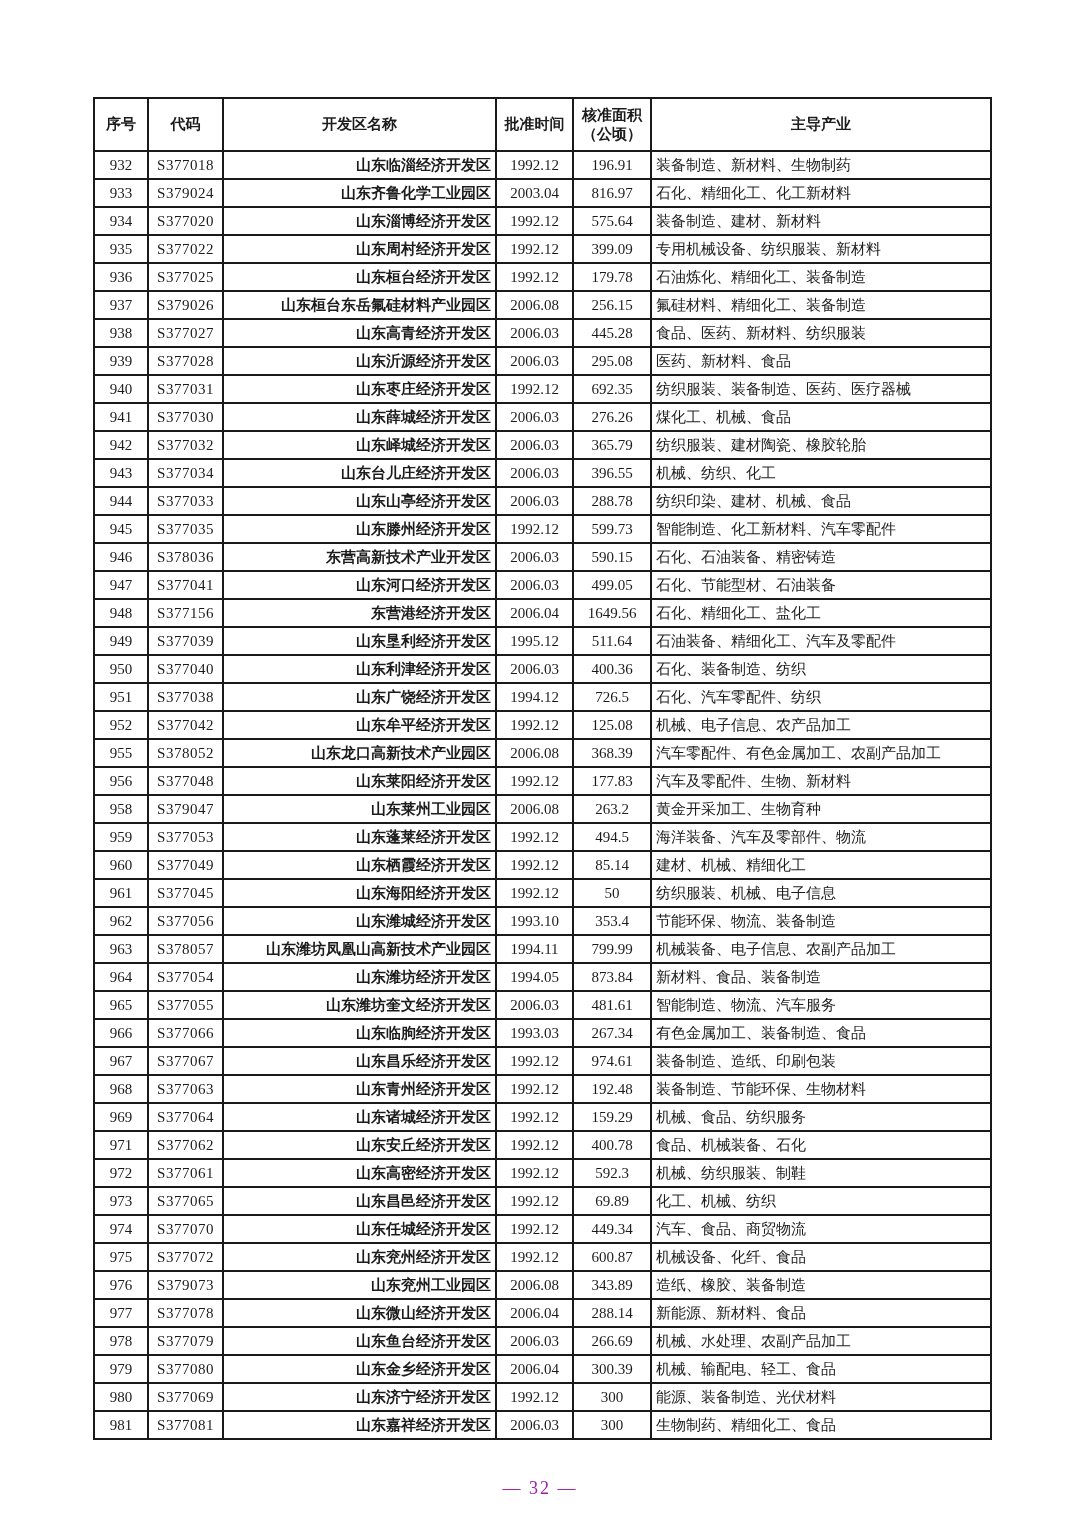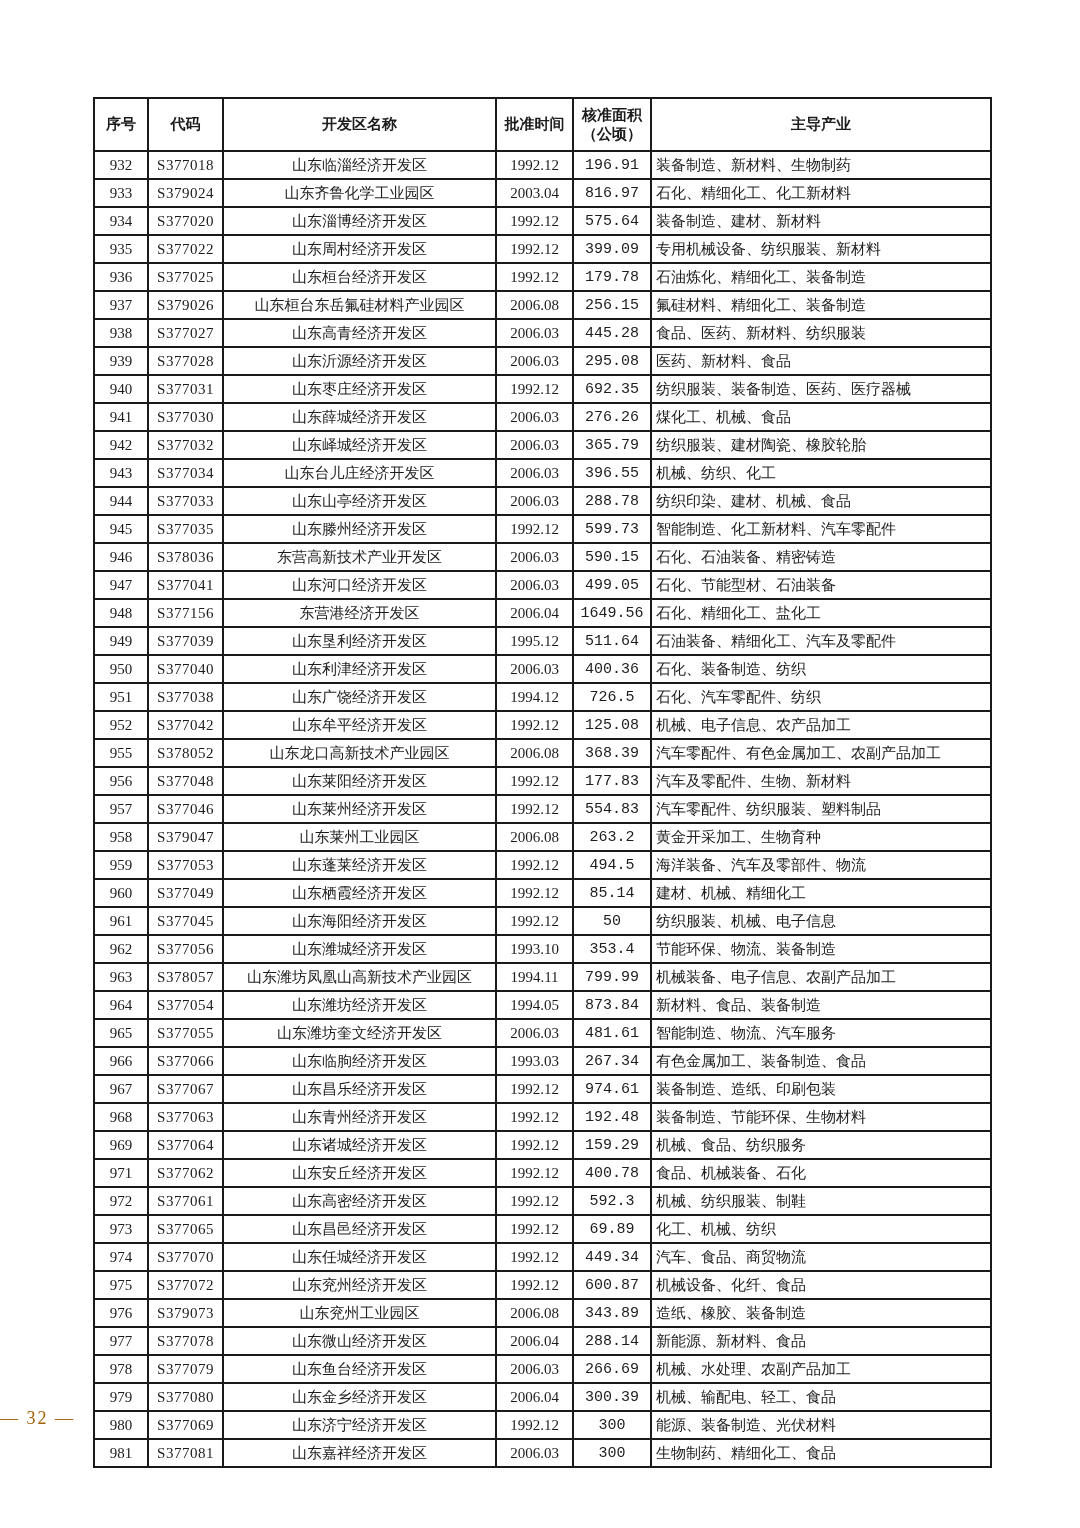--- a/index.html
+++ b/index.html
@@ -35,32 +35,32 @@
   table.zone-table thead th {
     height: 53px;
     font-weight: bold;
     text-align: center;
     font-size: 15px;
     line-height: 1.25;
   }
   table.zone-table tbody tr { height: 28px; }
   td.col-index   { text-align: center; }
   td.col-code    { text-align: center; letter-spacing: 0.5px; }
-  td.col-name    { text-align: center; padding-left: 6px; }
+  td.col-name    { text-align: right; padding-left: 6px; font-weight: bold; }
   td.col-date    { text-align: center; }
-  td.col-area    { text-align: center; font-family: Liberation Mono, monospace; }
+  td.col-area    { text-align: center; }
   td.col-industries { text-align: left; padding-left: 7px; font-family: Liberation Serif, serif; }
   .page-footer {
     position: absolute;
     left: 0;
-    top: 1408px;
+    top: 1478px;
     width: 100%;
-    text-align: left;
+    text-align: center;
     font-size: 18px;
-    color: #a16207;
+    color: #a21caf;
     letter-spacing: 2px;
   }
 </style>
 </head>
 <body>
 
 <div class="page">
 
   <table class="zone-table">
     <colgroup>
@@ -263,28 +263,20 @@
         </tr>
         <tr>
           <td class="col-index">956</td>
           <td class="col-code">S377048</td>
           <td class="col-name">山东莱阳经济开发区</td>
           <td class="col-date">1992.12</td>
           <td class="col-area">177.83</td>
           <td class="col-industries">汽车及零配件、生物、新材料</td>
         </tr>
         <tr>
-          <td class="col-index">957</td>
-          <td class="col-code">S377046</td>
-          <td class="col-name">山东莱州经济开发区</td>
-          <td class="col-date">1992.12</td>
-          <td class="col-area">554.83</td>
-          <td class="col-industries">汽车零配件、纺织服装、塑料制品</td>
-        </tr>
-        <tr>
           <td class="col-index">958</td>
           <td class="col-code">S379047</td>
           <td class="col-name">山东莱州工业园区</td>
           <td class="col-date">2006.08</td>
           <td class="col-area">263.2</td>
           <td class="col-industries">黄金开采加工、生物育种</td>
         </tr>
         <tr>
           <td class="col-index">959</td>
           <td class="col-code">S377053</td>

